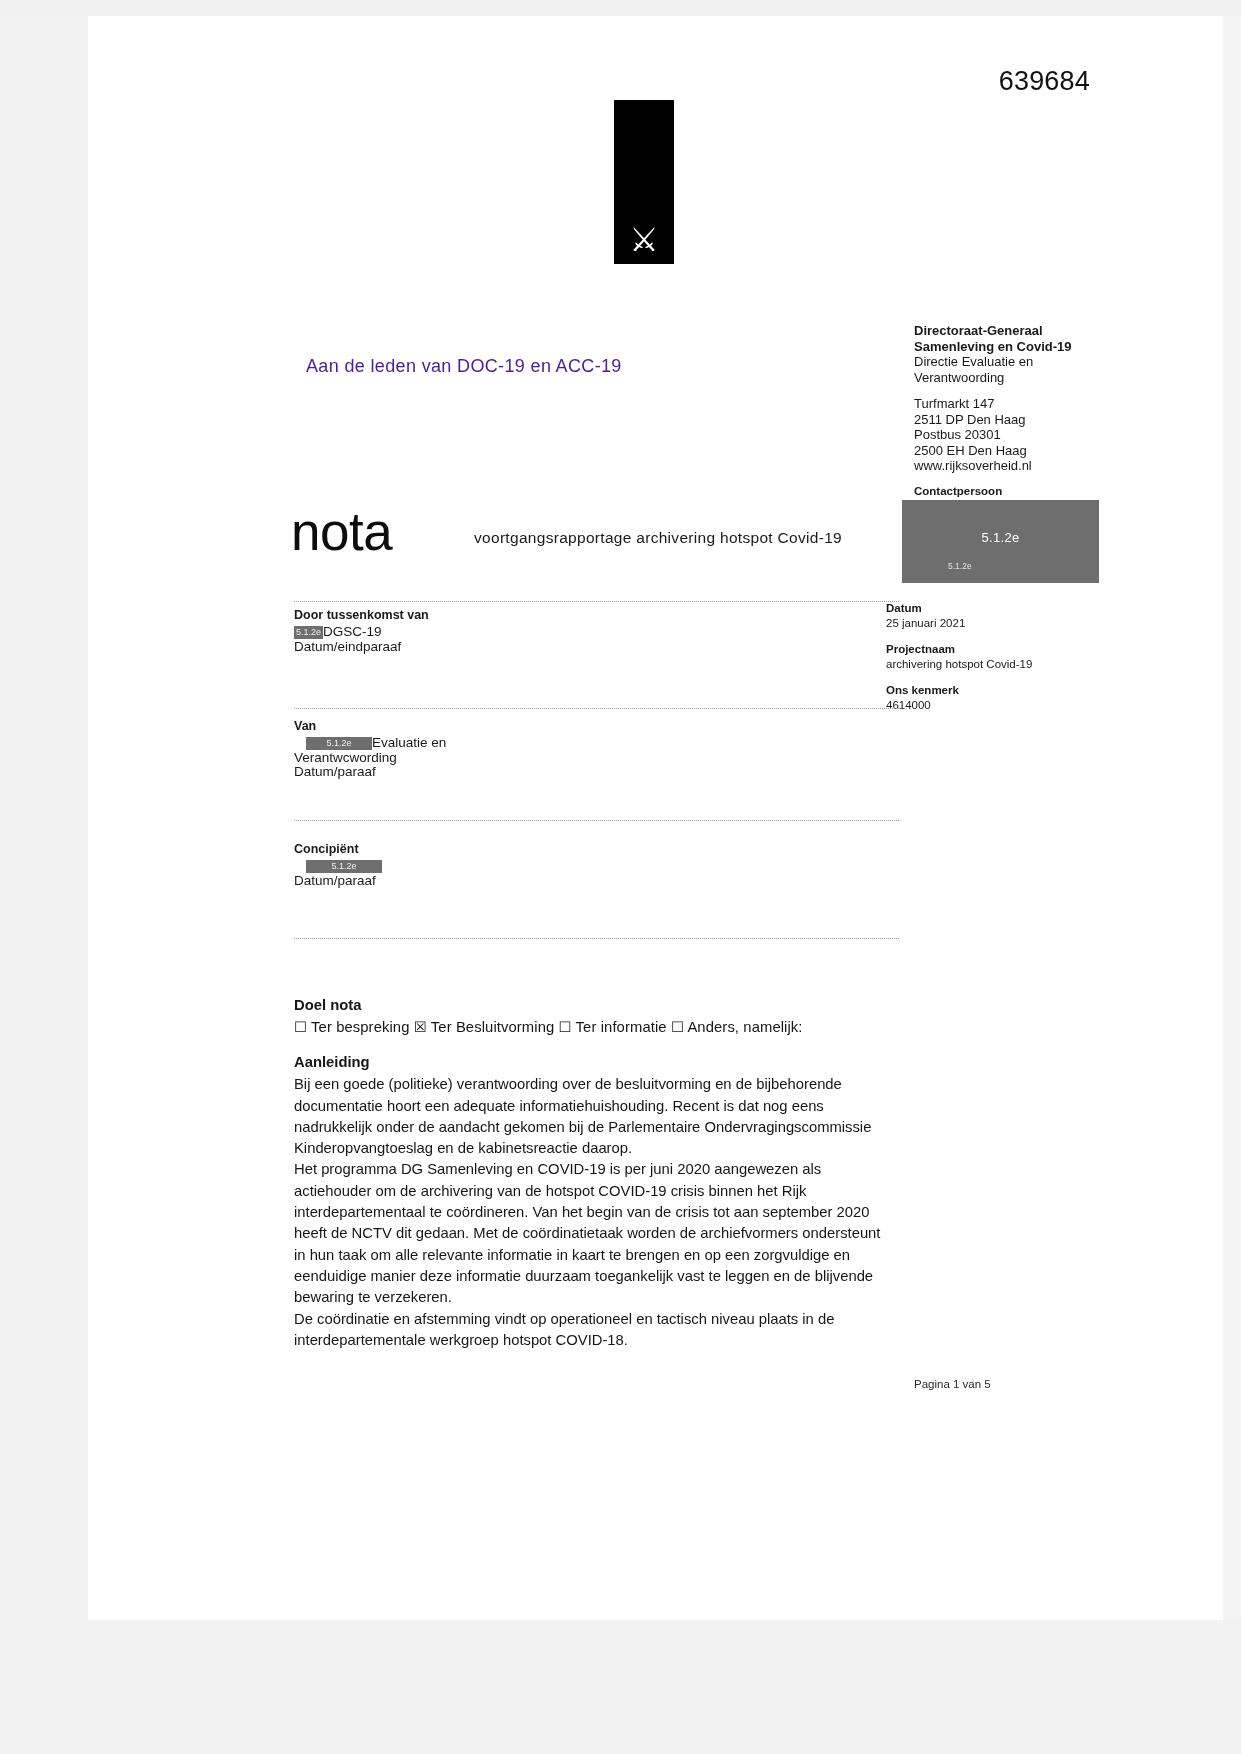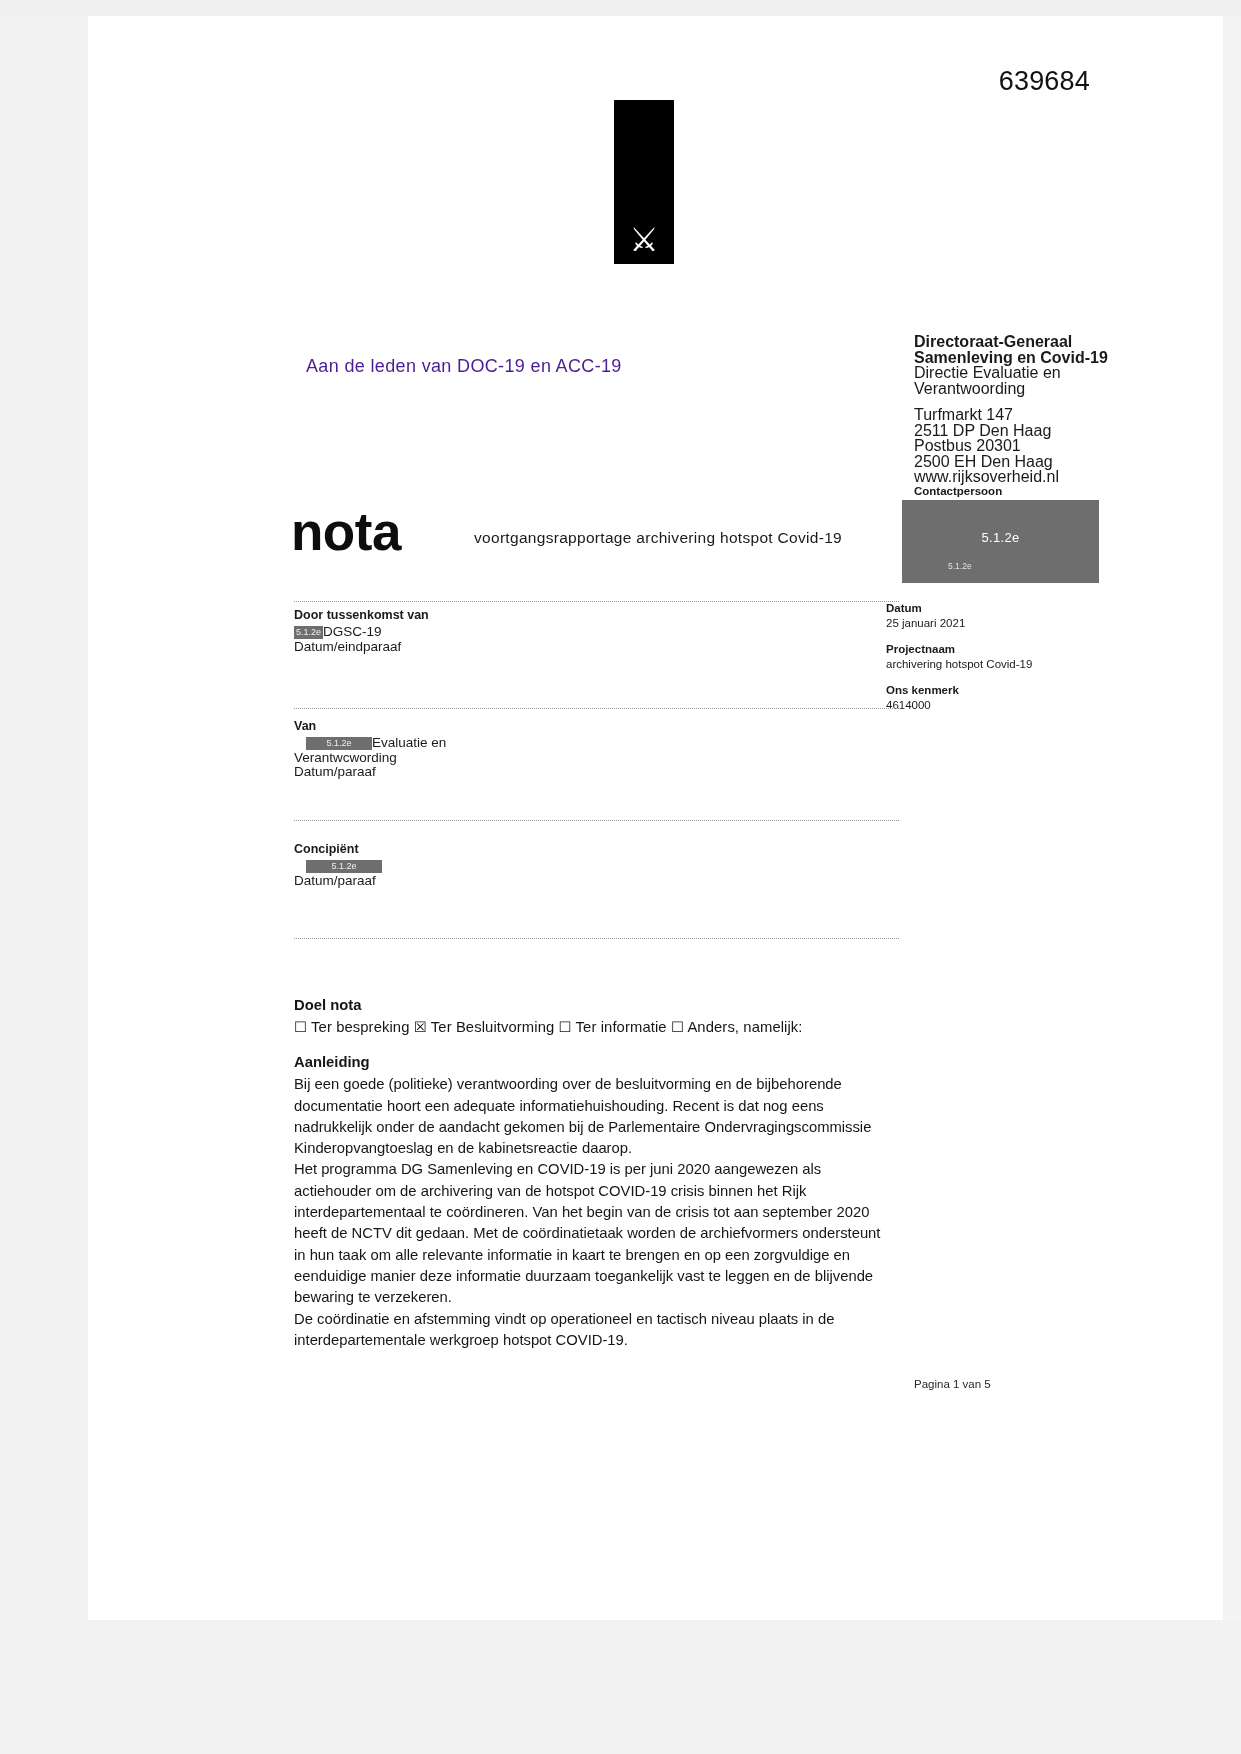--- a/index.html
+++ b/index.html
@@ -84,23 +84,23 @@
     top: 340px;
     font-size: 18px;
     letter-spacing: 0.35px;
     color: #4c1d95;
   }
 
   
   .meta-col {
     position: absolute;
     left: 826px;
-    top: 318px;
+    top: 307px;
     width: 200px;
-    font-size: 16px;
+    font-size: 13px;
     line-height: 15.5px;
     color: #1a1a1a;
   }
   .meta-col .b { font-weight: bold; }
   .meta-gap { height: 11px; }
   .meta-label {
     font-weight: bold;
     font-size: 11.5px;
     margin-bottom: 0px;
   }
@@ -146,21 +146,21 @@
     line-height: 15px;
   }
   .meta-fields .blk { margin-bottom: 11px; }
 
   
   .nota-title {
     position: absolute;
     left: 203px;
     top: 489px;
     font-size: 53px;
-    font-weight: bold;
+    font-weight: normal;
     letter-spacing: -0.5px;
     color: #0d0d0d;
     line-height: 1;
   }
   .nota-subject {
     position: absolute;
     left: 386px;
     top: 513px;
     font-size: 15.5px;
     letter-spacing: 0.3px;
@@ -333,19 +333,19 @@
         <span>Ter informatie</span>
         <span class="cb">☐</span>
         <span>Anders, namelijk:</span>
       </div>
     </div>
 
     <div class="body-sect" style="top:1036px;">
       <h3>Aanleiding</h3>
       <p class="para">Bij een goede (politieke) verantwoording over de besluitvorming en de bijbehorende documentatie hoort een adequate informatiehuishouding. Recent is dat nog eens nadrukkelijk onder de aandacht gekomen bij de Parlementaire Ondervragingscommissie Kinderopvangtoeslag en de kabinetsreactie daarop.</p>
       <p class="para">Het programma DG Samenleving en COVID-19 is per juni 2020 aangewezen als actiehouder om de archivering van de hotspot COVID-19 crisis binnen het Rijk interdepartementaal te coördineren. Van het begin van de crisis tot aan september 2020 heeft de NCTV dit gedaan. Met de coördinatietaak worden de archiefvormers ondersteunt in hun taak om alle relevante informatie in kaart te brengen en op een zorgvuldige en eenduidige manier deze informatie duurzaam toegankelijk vast te leggen en de blijvende bewaring te verzekeren.</p>
-      <p class="para">De coördinatie en afstemming vindt op operationeel en tactisch niveau plaats in de interdepartementale werkgroep hotspot COVID-19.</p>
+      <p class="para">De coördinatie en afstemming vindt op operationeel en tactisch niveau plaats in de interdepartementale werkgroep hotspot COVID-18.</p>
     </div>
 
     <div class="footer">Pagina 1 van 5</div>
 
   </div>
 </div>
 
 </body></html>

